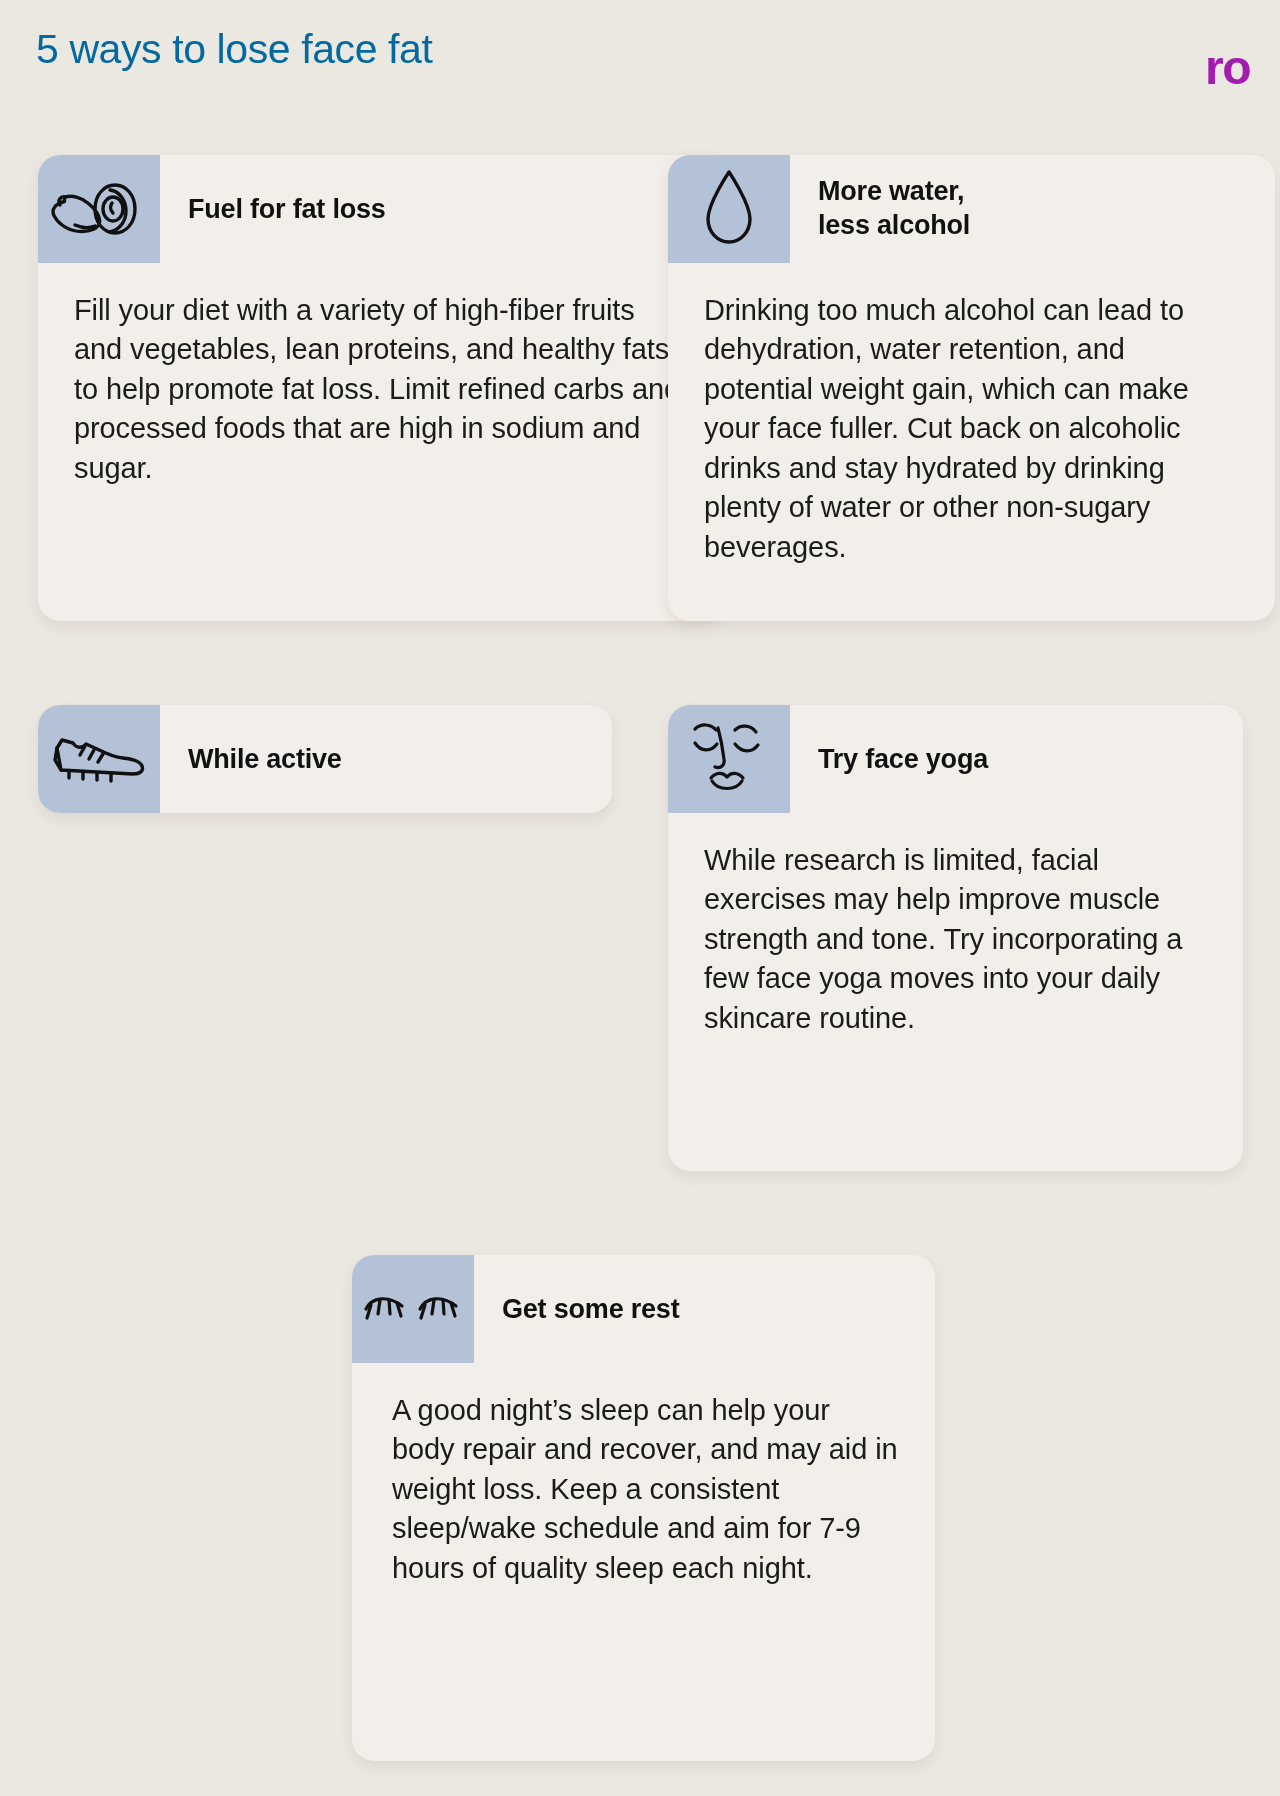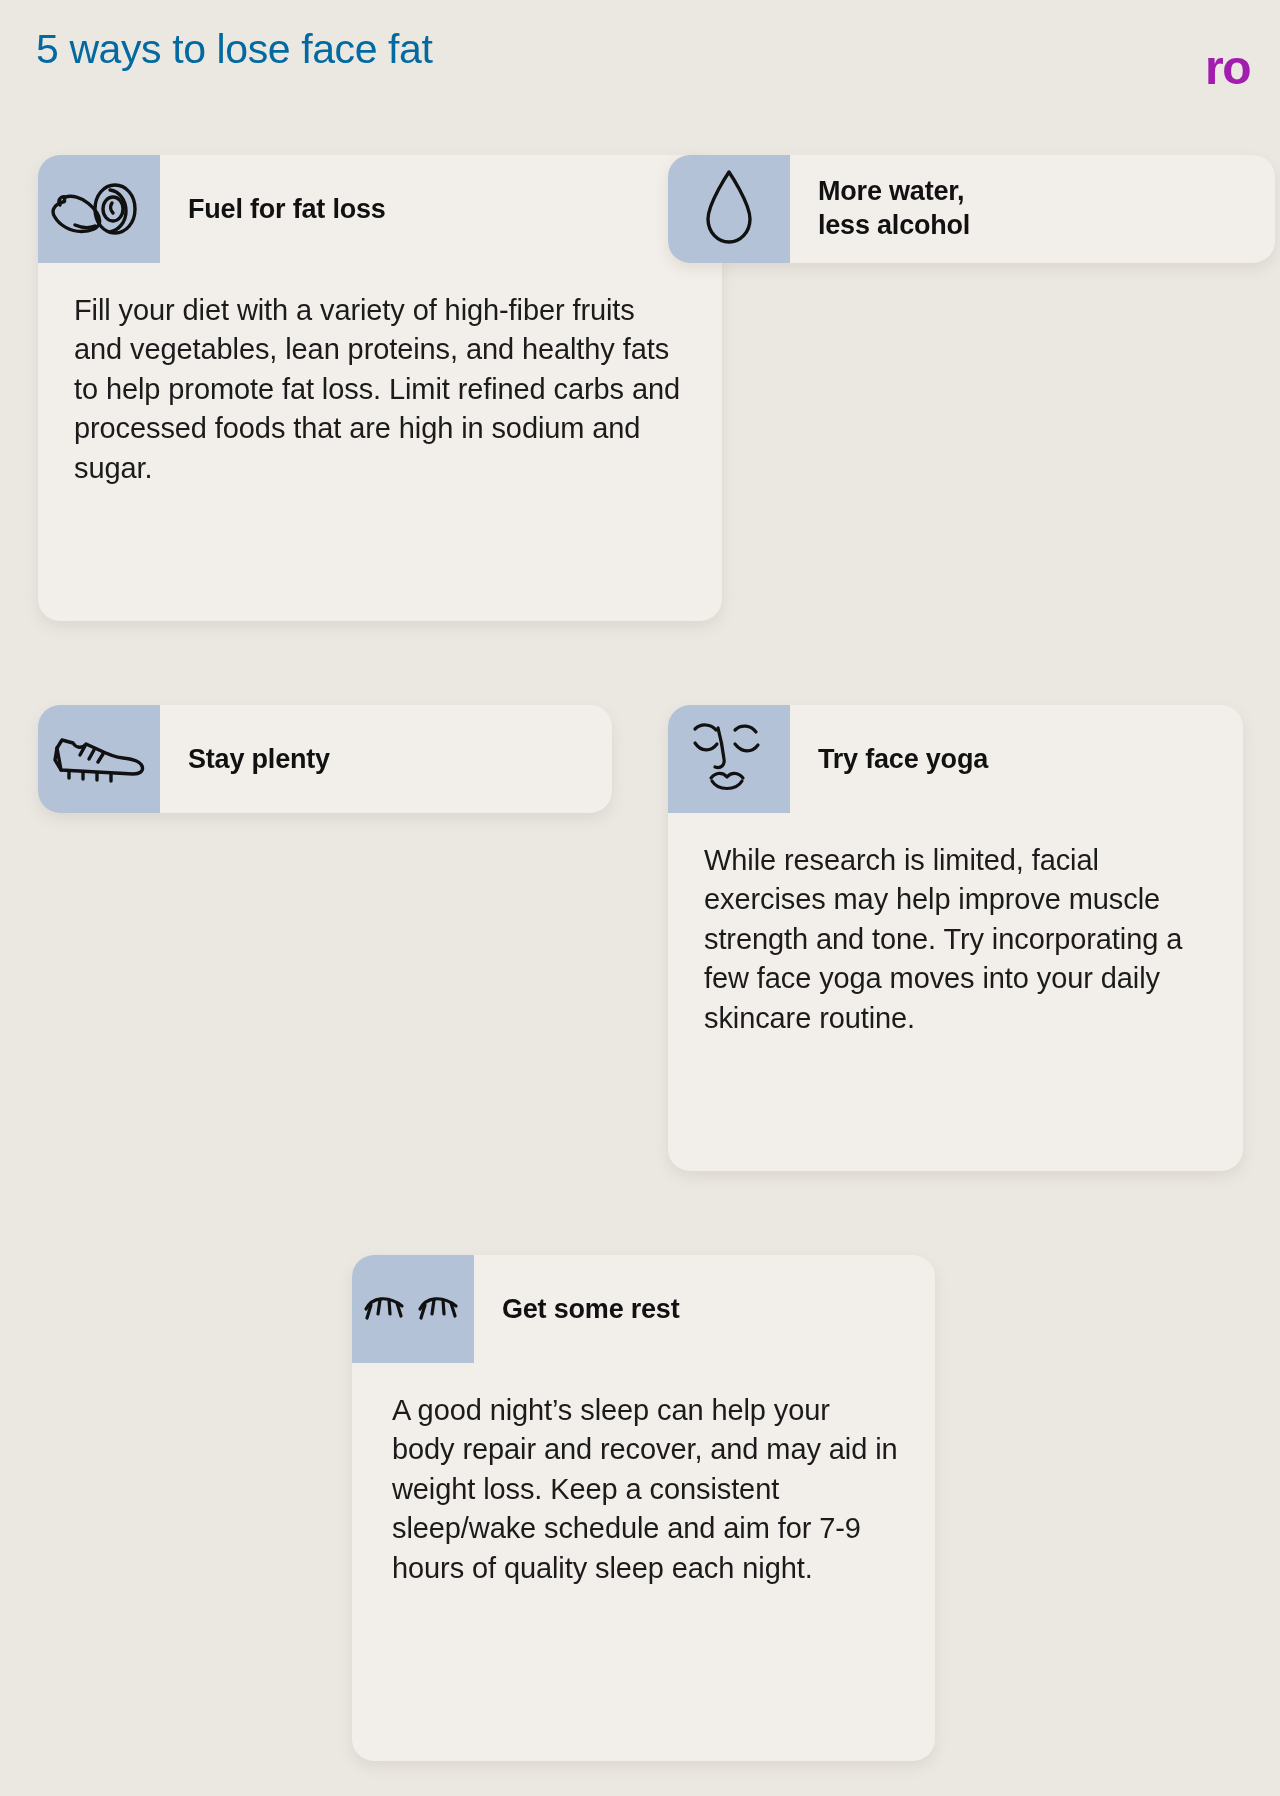--- a/index.html
+++ b/index.html
@@ -140,38 +140,39 @@
 <div class="card" id="card-1">
   <div class="card-head">
     <div class="icon-panel">
       <svg width="60" height="84" viewBox="0 0 60 84" fill="none" stroke="#111111" stroke-width="3.4" stroke-linecap="round" stroke-linejoin="round">
         <path d="M30 5 C30 5 9 36 9 52 C9 65 18.5 75 30 75 C41.5 75 51 65 51 52 C51 36 30 5 30 5 Z"></path>
       </svg>
     </div>
     <div class="card-title">More water,
 less alcohol</div>
   </div>
+  <div class="card-body">Drinking too much alcohol can lead to dehydration, water retention, and potential weight gain, which can make your face fuller. Cut back on alcoholic drinks and stay hydrated by drinking plenty of water or other non-sugary beverages.</div>
 </div>
 
 <div class="card" id="card-2">
   <div class="card-head">
     <div class="icon-panel">
       <svg width="100" height="58" viewBox="0 0 100 58" fill="none" stroke="#111111" stroke-width="3.4" stroke-linecap="round" stroke-linejoin="round">
         <path d="M8 18 L13 10 L24 13 C27 18 33 19 37 14 L48 19 C56 23 64 27 74 28 C84 29 91 31 93 36 C95 41 91 44 84 44 L12 40 Z"></path>
         <path d="M8 18 L6 30 L12 40"></path>
         <path d="M36 16 L31 25"></path>
         <path d="M45 20 L40 29"></path>
         <path d="M54 24 L49 32"></path>
         <path d="M20 41 L20 48"></path>
         <path d="M34 42 L34 49"></path>
         <path d="M48 43 L48 50"></path>
         <path d="M62 44 L62 51"></path>
       </svg>
     </div>
-    <div class="card-title">Stay plenty</div>
+    <div class="card-title">While active</div>
   </div>
 </div>
 
 <div class="card" id="card-3">
   <div class="card-head">
     <div class="icon-panel">
       <svg width="88" height="88" viewBox="0 0 88 88" fill="none" stroke="#111111" stroke-width="3.2" stroke-linecap="round" stroke-linejoin="round">
         <path d="M10 14 C16 8 26 9 31 15"></path>
         <path d="M50 15 C56 9 66 10 71 17"></path>
         <path d="M10 28 C16 37 26 37 32 29"></path>

